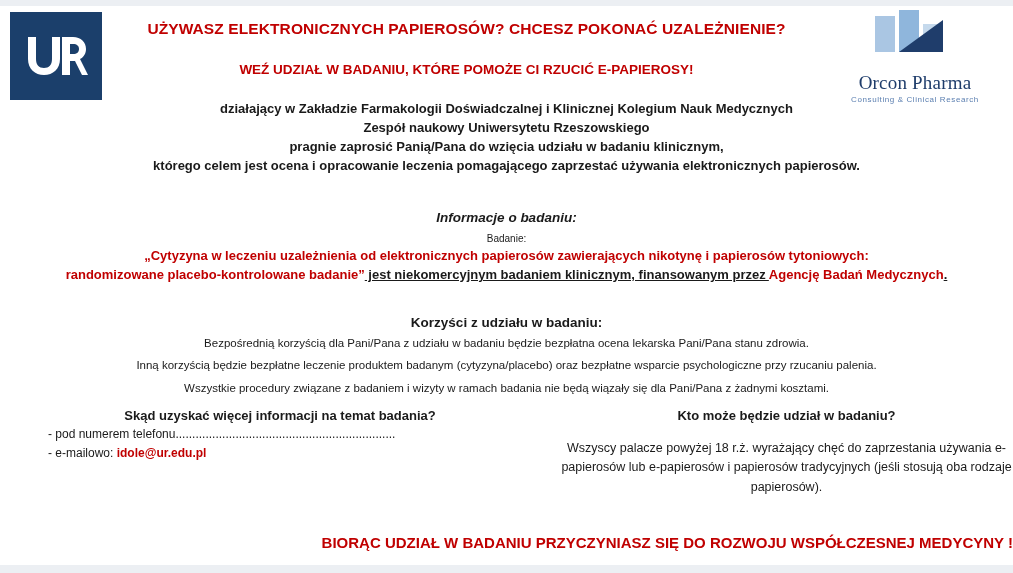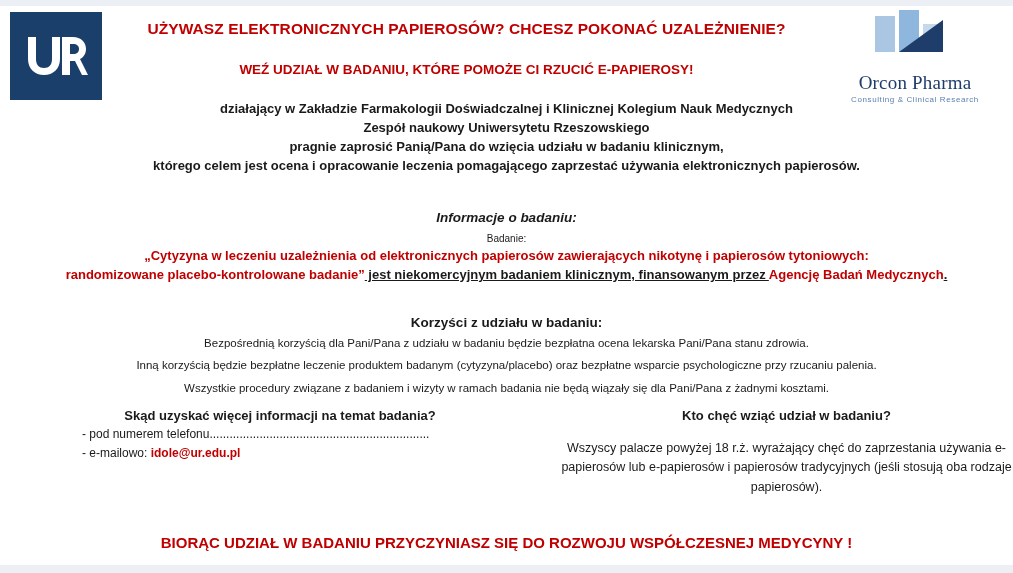--- a/index.html
+++ b/index.html
@@ -174,40 +174,40 @@
   }
   .phone {
     font-size: 25px;
     color: #1a1a1a;
     margin-top: 17px;
     font-family: "Liberation Sans", sans-serif;
   }
   .contact-lines {
     margin-top: 2px;
     text-align: left;
-    padding-left: 82px;
+    padding-left: 48px;
     font-size: 12px;
     line-height: 1.6;
   }
   .contact-lines .dots { letter-spacing: 0px; }
   .email {
     font-weight: bold;
     color: #c00000;
   }
   .col-right p {
     margin: 16px 0 16px 0;
     font-size: 12.5px;
     line-height: 1.55;
   }
 
   .footer {
     position: absolute;
     left: 0; right: 0;
     bottom: 22px;
-    text-align: center;
+    text-align: right;
     color: #c00000;
     font-weight: bold;
     font-size: 15px;
   }
   .bottom-bar {
     position: absolute;
     left: 0; right: 0; bottom: 0;
     height: 8px;
     background: #eceff3;
   }
@@ -279,20 +279,20 @@
       <div class="contact-lines">
         <div>
           <span>- pod numerem telefonu</span><span class="dots">..................................................................</span>
         </div>
         <div>
           <span>- e-mailowo: </span><span class="email">idole@ur.edu.pl</span>
         </div>
       </div>
     </div>
     <div class="col-right">
-      <div class="col-title">Kto chęć wziąć udział w badaniu?</div>
+      <div class="col-title">Kto może będzie udział w badaniu?</div>
       <p>Wszyscy palacze powyżej 18 r.ż. wyrażający chęć do zaprzestania używania e-papierosów lub e-papierosów i papierosów tradycyjnych (jeśli stosują oba rodzaje papierosów).</p>
     </div>
   </div>
 
   <div class="footer">BIORĄC UDZIAŁ W BADANIU PRZYCZYNIASZ SIĘ DO ROZWOJU WSPÓŁCZESNEJ MEDYCYNY !</div>
   <div class="bottom-bar"></div>
 </div>
 
 </body></html>

